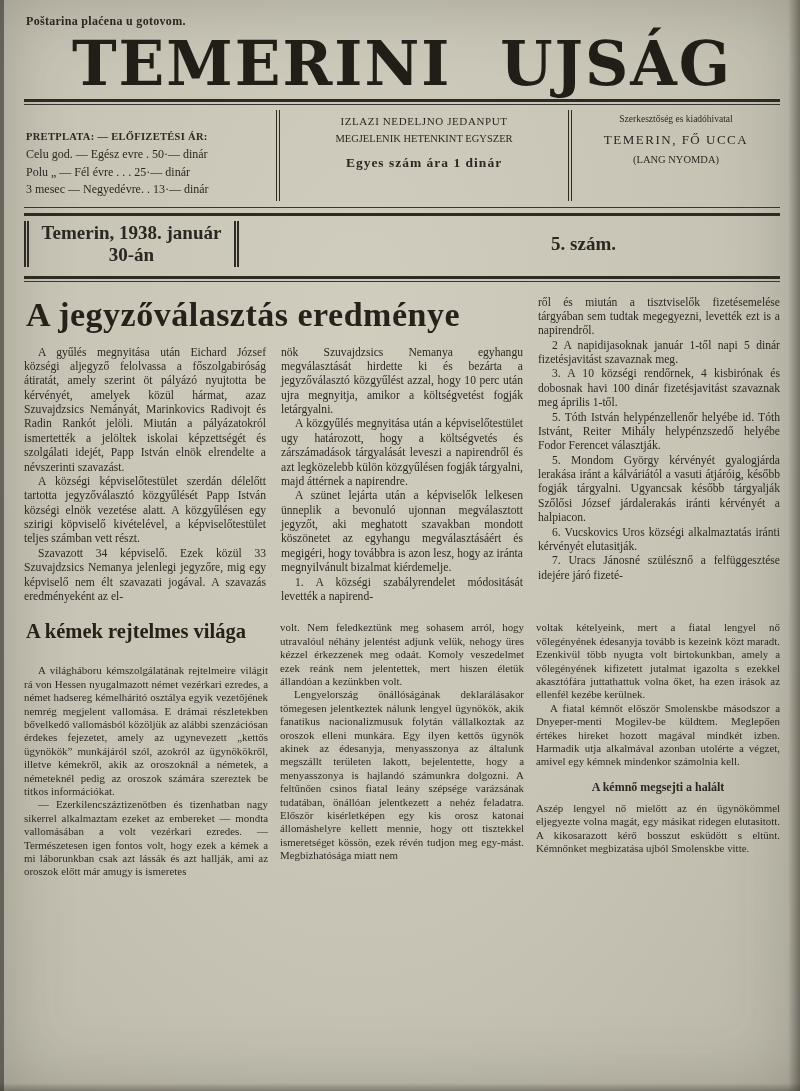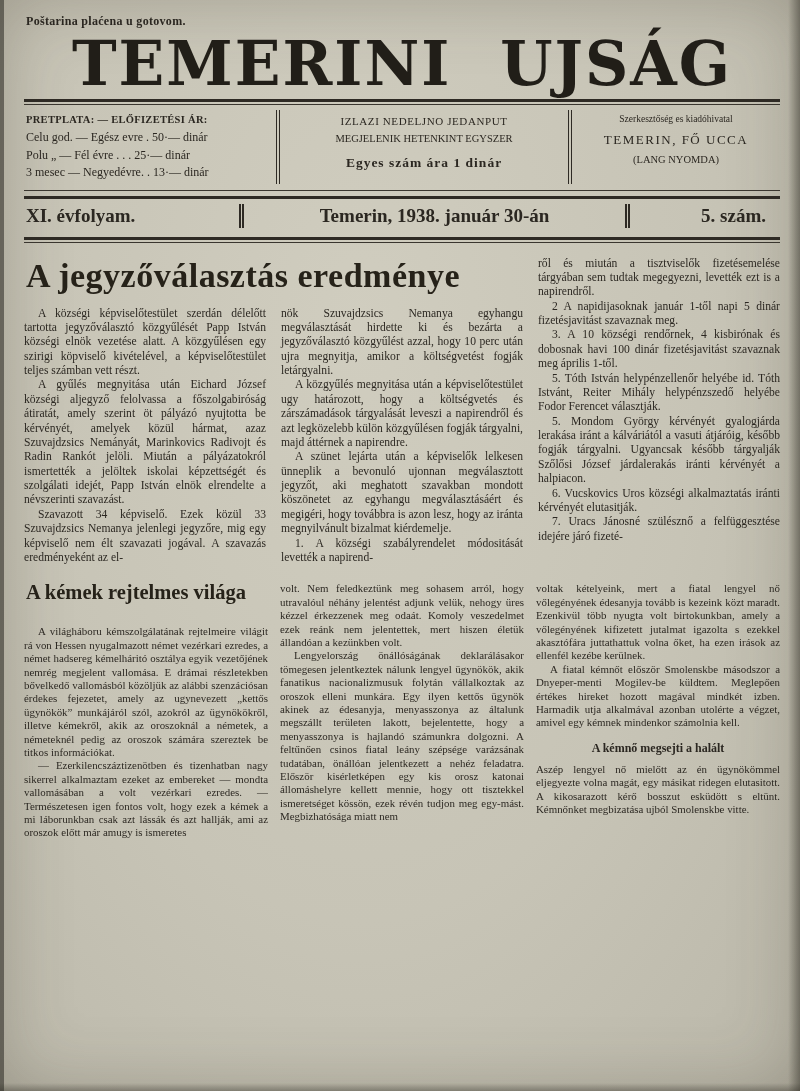--- a/index.html
+++ b/index.html
@@ -33,21 +33,21 @@
   .rule-thin{border-top:1px solid #3a362f;margin-top:2px;}
 
   .header-info{
     display:grid;grid-template-columns:252px 1fr 212px;
     padding:5px 0 4px;font-size:10.5px;line-height:1.45;
   }
   .hcell{padding:2px 10px 2px 2px;}
   .hcell.center,.hcell.right{border-left:4px double #2e2a24;padding-left:10px;}
   .hcell.center{text-align:center;}
   .hcell.right{text-align:center;}
-  .sub-title{font-weight:bold;font-size:10.5px;letter-spacing:.3px;margin-bottom:2px;}
+  .sub-title{font-weight:bold;font-size:10.5px;letter-spacing:.3px;margin-bottom:2px;margin-top:17px;}
   .sub-row{white-space:nowrap;font-size:12px;}
   .pub-line1{letter-spacing:.6px;font-size:11px;margin-top:2px;}
   .pub-line2{font-size:10.5px;margin-top:1px;}
   .pub-line3{font-weight:bold;font-size:13.5px;letter-spacing:1px;margin-top:7px;}
   .ed-line1{font-size:9.5px;margin-top:1px;}
   .ed-line2{font-size:13px;letter-spacing:1.5px;margin-top:4px;}
   .ed-line3{font-size:10.5px;margin-top:2px;}
 
   .dateline{
     display:grid;grid-template-columns:215px 1fr 150px;align-items:center;
@@ -108,34 +108,33 @@
       <div class="ed-line1">Szerkesztőség es kiadóhivatal</div>
       <div class="ed-line2">TEMERIN, FŐ UCCA</div>
       <div class="ed-line3">(LANG NYOMDA)</div>
     </div>
   </div>
 
   <div class="rule-thin"></div>
   <div class="rule-thick"></div>
 
   <div class="dateline">
-    <div class="dl-volume">XI. évfolyam.</div>
     <div class="dl-date">Temerin, 1938. január 30-án</div>
     <div class="dl-issue">5. szám.</div>
   </div>
 
   <div class="rule-thick"></div>
   <div class="rule-thin"></div>
 
   <div class="article1">
     <h1 class="a1-head" style="margin:0;">A jegyzőválasztás eredménye</h1>
 
     <div class="a1-col1 body-text">
+      <p>A gyűlés megnyitása után Eichard József községi aljegyző felolvassa a főszolgabiróság átiratát, amely szerint öt pályázó nyujtotta be kérvényét, amelyek közül hármat, azaz Szuvajdzsics Nemányát, Marinkovics Radivojt és Radin Rankót jelöli. Miután a pályázatokról ismertették a jelöltek iskolai képzettségét és szolgálati idejét, Papp István elnök elrendelte a névszerinti szavazást.</p>
       <p>A községi képviselőtestület szerdán délelőtt tartotta jegyzőválasztó közgyűlését Papp István községi elnök vezetése alatt. A közgyűlésen egy szirigi köpviselő kivételével, a képviselőtestület teljes számban vett részt.</p>
-      <p>A gyűlés megnyitása után Eichard József községi aljegyző felolvassa a főszolgabiróság átiratát, amely szerint öt pályázó nyujtotta be kérvényét, amelyek közül hármat, azaz Szuvajdzsics Nemányát, Marinkovics Radivojt és Radin Rankót jelöli. Miután a pályázatokról ismertették a jelöltek iskolai képzettségét és szolgálati idejét, Papp István elnök elrendelte a névszerinti szavazást.</p>
       <p>Szavazott 34 képviselő. Ezek közül 33 Szuvajdzsics Nemanya jelenlegi jegyzőre, mig egy képviselő nem élt szavazati jogával. A szavazás eredményeként az el-</p>
     </div>
 
     <div class="a1-col2 body-text">
       <p class="noindent">nök Szuvajdzsics Nemanya egyhangu megválasztását hirdette ki és bezárta a jegyzőválasztó közgyűlést azzal, hogy 10 perc után ujra megnyitja, amikor a költségvetést fogják letárgyalni.</p>
       <p>A közgyűlés megnyitása után a képviselőtestület ugy határozott, hogy a költségvetés és zárszámadások tárgyalását leveszi a napirendről és azt legközelebb külön közgyűlésen fogják tárgyalni, majd áttérnek a napirendre.</p>
       <p>A szünet lejárta után a képviselők lelkesen ünneplik a bevonuló ujonnan megválasztott jegyzőt, aki meghatott szavakban mondott köszönetet az egyhangu megválasztásáért és megigéri, hogy továbbra is azon lesz, hogy az iránta megnyilvánult bizalmat kiérdemelje.</p>
       <p>1. A községi szabályrendelet módositását levették a napirend-</p>
     </div>
 

